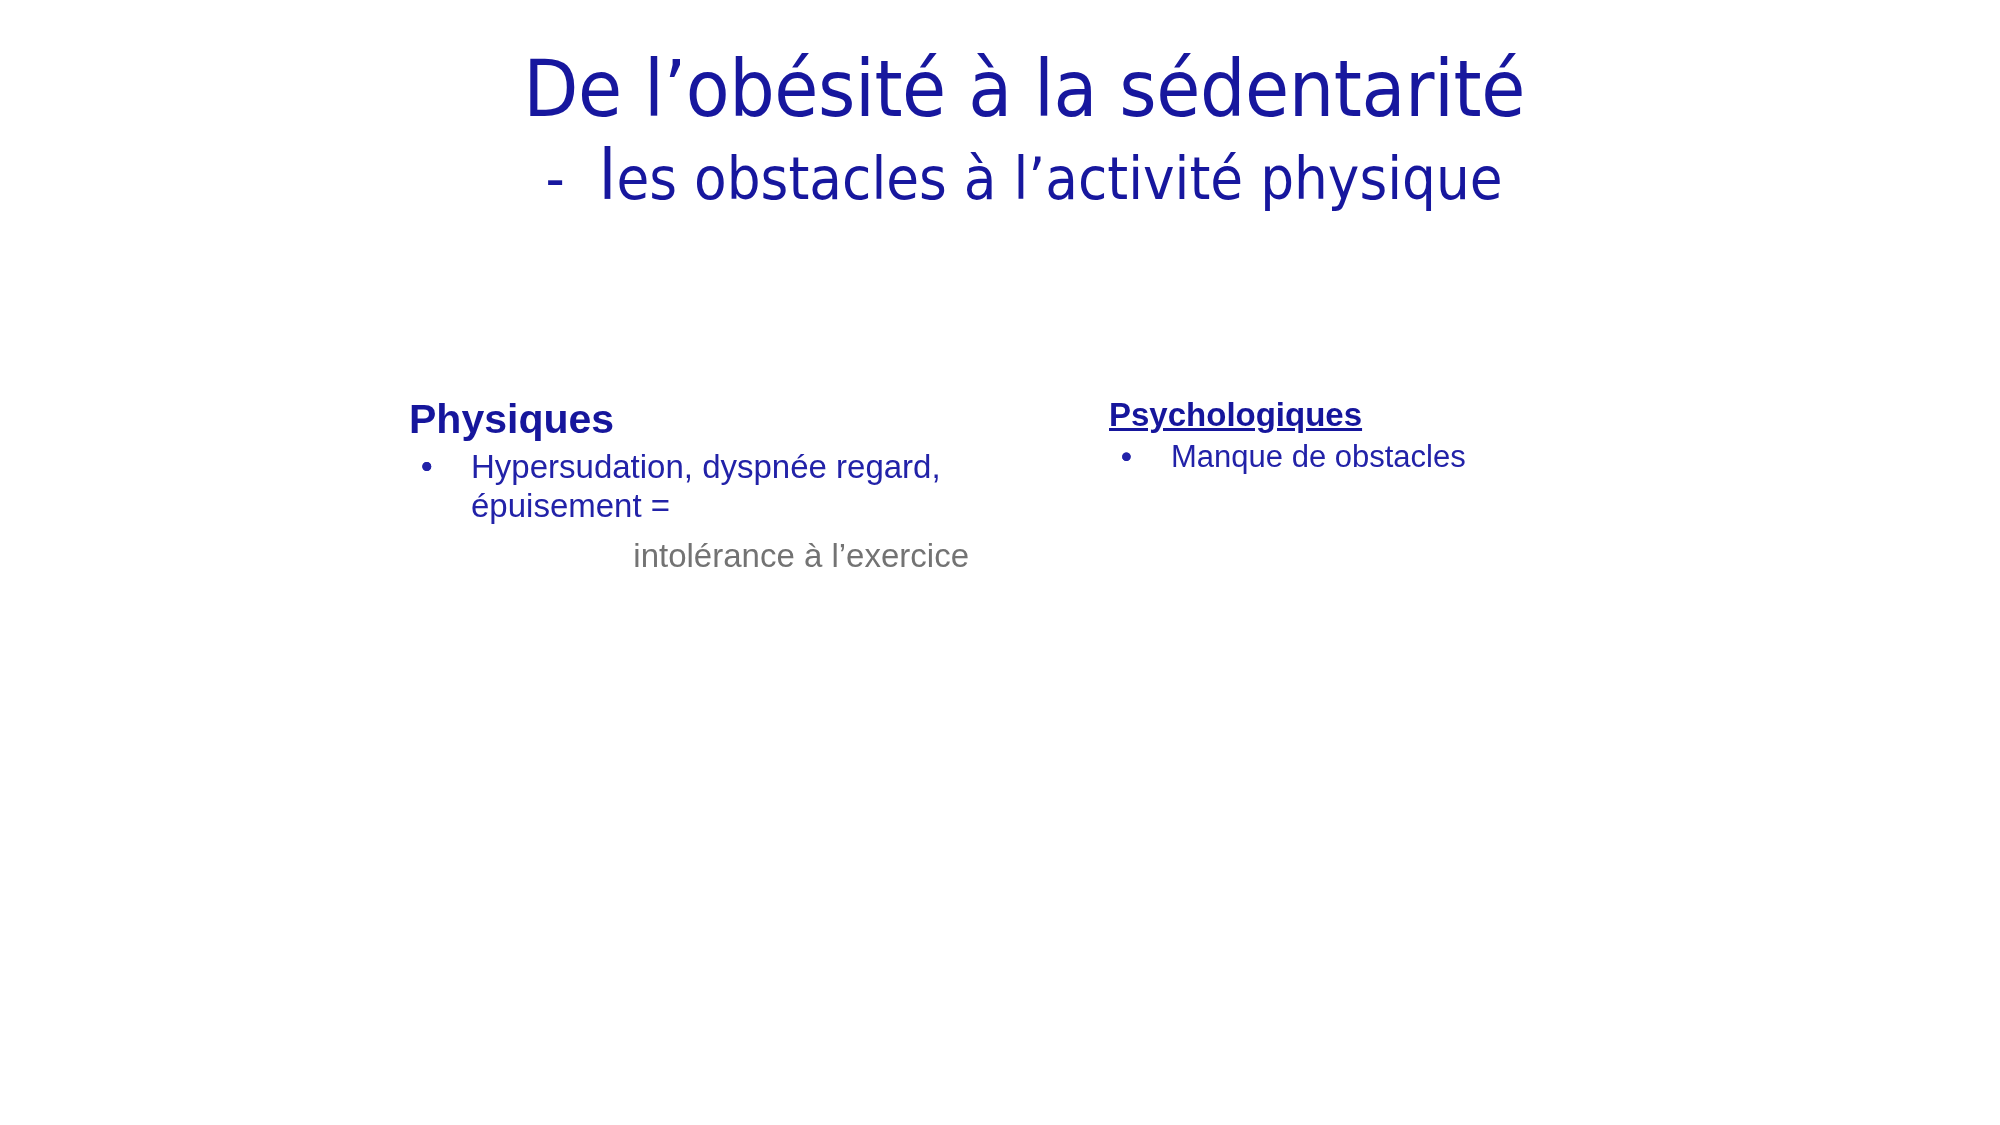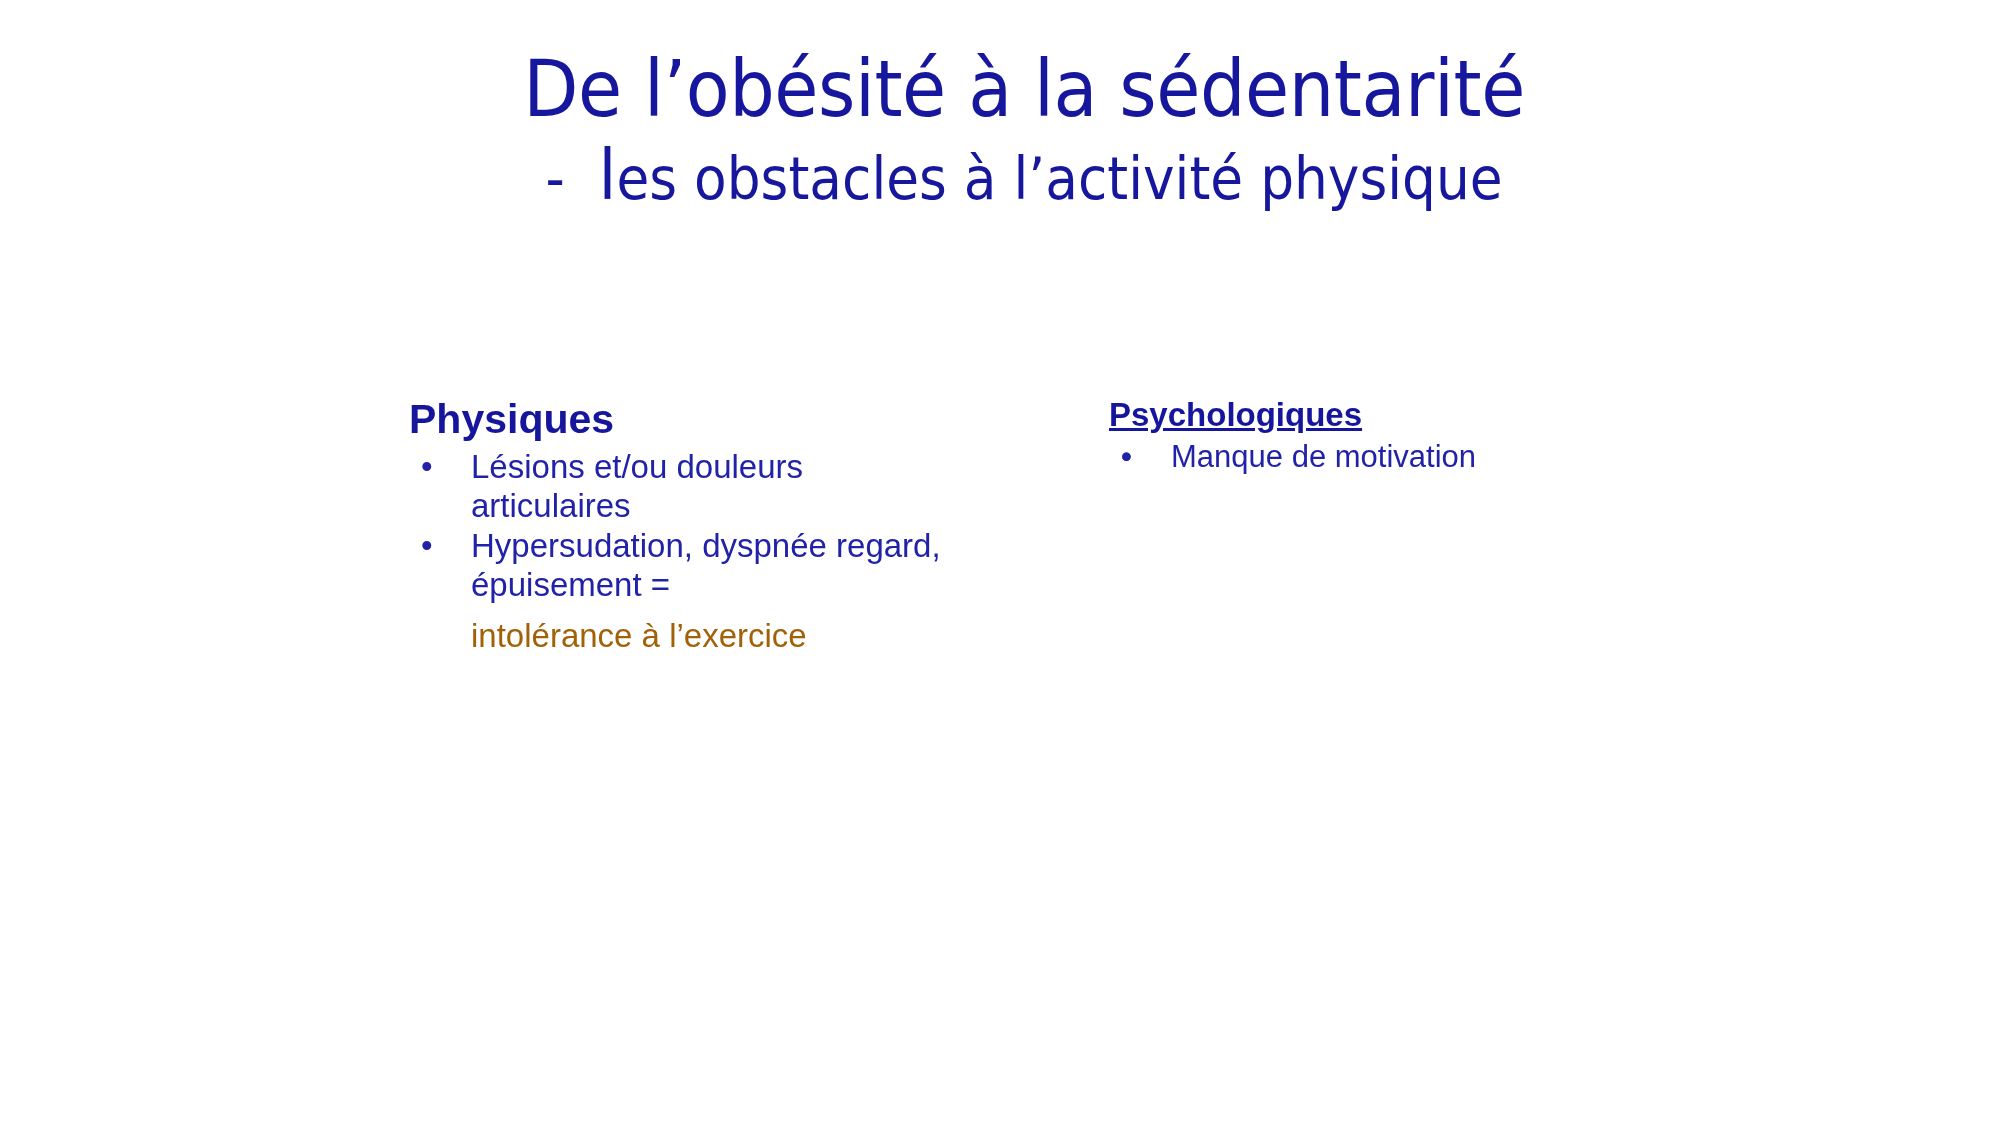--- a/index.html
+++ b/index.html
@@ -113,23 +113,24 @@
     top: 0;
     font-size: 33px;
     line-height: 1.17;
     color: #2222a8;
   }
 
   .plain-line {
     font-family: "Liberation Sans", sans-serif;
     font-size: 33px;
     line-height: 1.17;
-    color: #a16207;
+    color: #737373;
     padding-left: 62px;
     margin-top: 12px;
+    text-align: right;
   }
 
   .col-right .bullet { font-size: 31px; padding-left: 62px; }
   .col-right .bullet .dot { font-size: 31px; }
 </style>
 </head>
 <body>
 
 <div class="slide">
 
@@ -141,37 +142,36 @@
     </div>
   </div>
 
   <div class="columns">
 
     <div class="col col-left">
       <div class="col-heading">Physiques</div>
       <ul class="bullets">
         <li class="bullet">
           <span class="dot">•</span>
-          <span>Lésions et/ou douleurs articulaires</span>
         </li>
         <li class="bullet">
           <span class="dot">•</span>
           <span>Hypersudation, dyspnée regard, épuisement =</span>
         </li>
       </ul>
       <div class="plain-line">intolérance à l’exercice</div>
     </div>
 
     <div class="col col-right">
       <div class="col-heading">Psychologiques</div>
       <ul class="bullets">
         <li class="bullet">
           <span class="dot">•</span>
         </li>
         <li class="bullet">
           <span class="dot">•</span>
-          <span>Manque de motivation</span>
+          <span>Manque de obstacles</span>
         </li>
       </ul>
     </div>
 
   </div>
 </div>
 
 </body></html>

